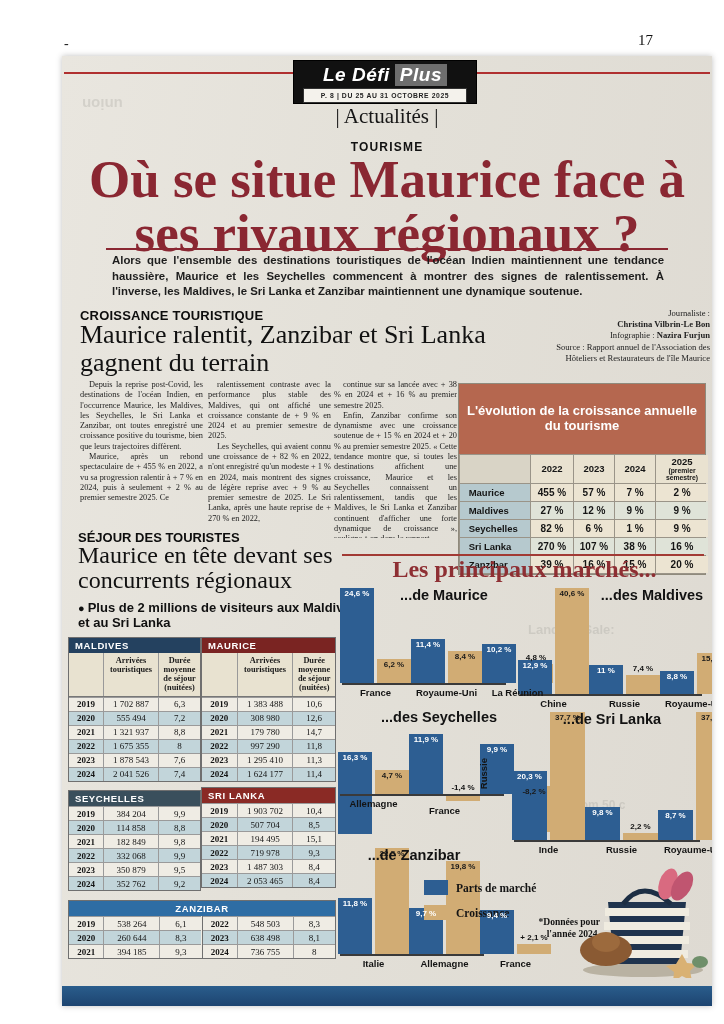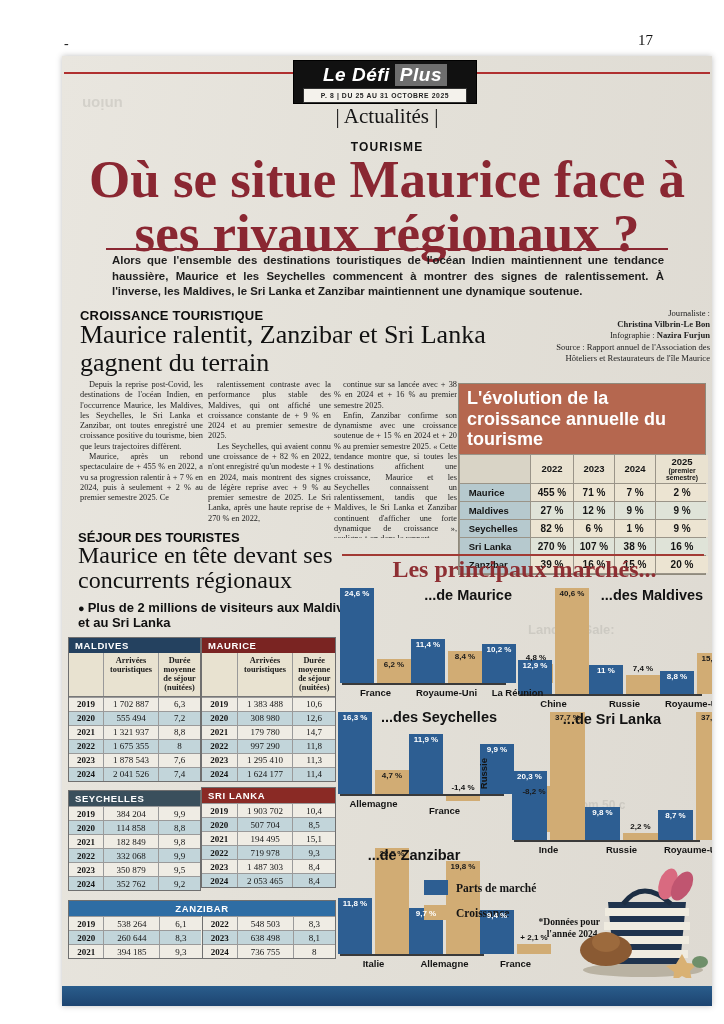--- a/index.html
+++ b/index.html
@@ -38,22 +38,22 @@
   #headline1{left:18px;top:265px;width:470px;font-family:"Liberation Serif",serif;font-size:26px;
       line-height:1.06;color:#111;}
   #credits{left:472px;top:252px;width:176px;text-align:right;font-family:"Liberation Serif",serif;
       font-size:8.6px;line-height:1.3;color:#222;}
   #credits b{font-weight:700;}
   .bodycol{top:324px;width:123px;height:158px;font-family:"Liberation Serif",serif;font-size:8.3px;
       line-height:1.24;text-align:justify;color:#1c1c1c;overflow:hidden;}
   .bodycol p{margin:0;text-indent:9px;}
   
   #growth-table{left:396px;top:327px;width:246px;background:#c9c4b4;border:1px solid #8f8a7c;}
-  #growth-title{background:#b5674f;color:#fff;font-weight:800;font-size:18px;line-height:1.15;
-      text-align:left;padding:4px 8px;}
+  #growth-title{background:#b5674f;color:#fff;font-weight:800;font-size:13px;line-height:1.15;
+      text-align:center;padding:20px 8px;}
   #growth-grid{display:grid;grid-template-columns:70px 42px 40px 40px 52px;gap:1px;background:#9a9488;padding:1px;}
   .gt-cell{background:#ece4d2;font-size:10px;display:flex;align-items:center;justify-content:center;
       text-align:center;min-height:17px;font-weight:700;color:#151515;}
   .gt-head{background:#e9e2d0;font-size:9.5px;line-height:1.05;padding:2px 0;flex-direction:column;}
   .gt-head .sub{font-size:6.8px;font-weight:700;}
   .gt-corner{background:#d9d4c6;}
   .gt-label{background:#b6c9ce;justify-content:flex-start;padding-left:6px;font-size:9.5px;}
   .gt-alt{background:#dfe3d8;}
   
   #kicker-sejour{left:16px;top:474px;font-size:13px;font-weight:800;color:#0d0d0d;}
@@ -78,21 +78,21 @@
   #zz-grids{display:flex;}
   #zz-grids>div{flex:1;}
   #zz-grids>div:last-child{border-left:1px solid #6f6f6f;}
   
   #markets-rule{left:280px;top:498px;width:362px;height:1.5px;background:#a23a34;}
   #markets-title{left:290px;top:500px;width:345px;text-align:center;color:#8e2f33;
       font-family:"Liberation Serif",serif;font-weight:600;font-size:24px;}
   .chart{position:absolute;}
   .chart-title{position:absolute;top:-1px;left:0;right:0;text-align:center;font-size:14.5px;
       font-weight:800;color:#121212;z-index:3;}
-  #chart-0 .chart-title{left:36px;text-align:right;}
+  #chart-0 .chart-title{left:36px;}
   #chart-1 .chart-title{left:78px;}
   #chart-2 .chart-title{left:30px;top:-3px;}
   #chart-3 .chart-title{left:40px;right:34px;}
   .plot{position:relative;width:100%;}
   .axis{position:absolute;left:2px;right:6px;height:1.5px;background:#3a3a3a;z-index:2;}
   .groups{position:absolute;inset:0;display:flex;}
   .group{flex:1;position:relative;display:flex;justify-content:center;align-items:flex-end;gap:3px;height:100%;}
   .bar{position:relative;border-radius:0;padding-left:13px;}
   .bar.share{background:#2d5e92;}
   .bar.growth{background:#d1ac74;}
@@ -180,21 +180,21 @@
         </div>
         <div class="gt-cell gt-head">
           <div class="y">2024</div>
         </div>
         <div class="gt-cell gt-head">
           <div class="y">2025</div>
           <div class="sub">(premier semestre)</div>
         </div>
         <div class="gt-cell gt-label">&nbsp;Maurice</div>
         <div class="gt-cell">455 %</div>
-        <div class="gt-cell">71 %</div>
+        <div class="gt-cell">57 %</div>
         <div class="gt-cell">7 %</div>
         <div class="gt-cell">2 %</div>
         <div class="gt-cell gt-label">&nbsp;Maldives</div>
         <div class="gt-cell gt-alt">27 %</div>
         <div class="gt-cell gt-alt">12 %</div>
         <div class="gt-cell gt-alt">9 %</div>
         <div class="gt-cell gt-alt">9 %</div>
         <div class="gt-cell gt-label">&nbsp;Seychelles</div>
         <div class="gt-cell">82 %</div>
         <div class="gt-cell">6 %</div>
@@ -474,21 +474,21 @@
           </div>
         </div>
       </div>
     </div>
   <div class="chart" id="chart-2" style="left:276px;top:656px;width:172px;height:140px;">
       <div class="chart-title">...des Seychelles</div>
       <div class="plot" style="height: 122px;">
         <div class="axis" style="top: 82px;"></div>
         <div class="groups">
           <div class="group">
-            <div class="bar share" style="width: 21px; height: 82px; background: rgb(45, 94, 146); margin-bottom: 40px;">
+            <div class="bar share" style="width: 21px; height: 82px; background: rgb(45, 94, 146); ">
               <div class="bar-label inside">16,3 %</div>
             </div>
             <div class="bar growth" style="width: 21px; height: 24px; background: rgb(209, 172, 116); margin-bottom: 40px;">
               <div class="bar-label inside dark">4,7 %</div>
             </div>
             <div class="cat-label" style="top: 86px;">Allemagne</div>
           </div>
           <div class="group">
             <div class="bar share" style="width: 21px; height: 60px; background: rgb(45, 94, 146); margin-bottom: 40px;">
               <div class="bar-label inside">11,9 %</div>

